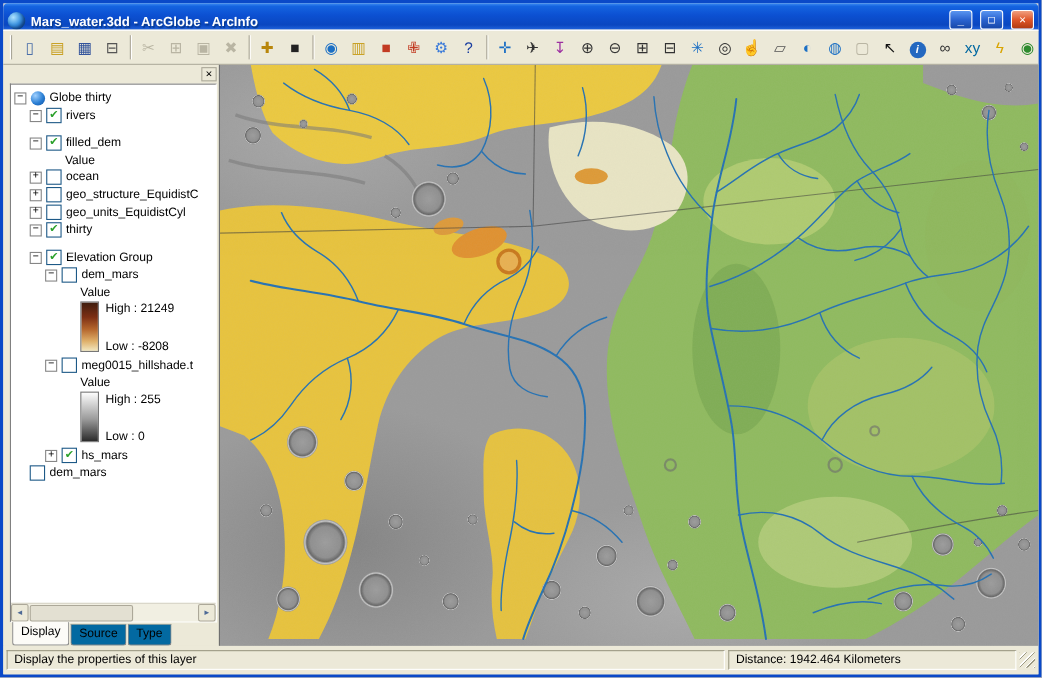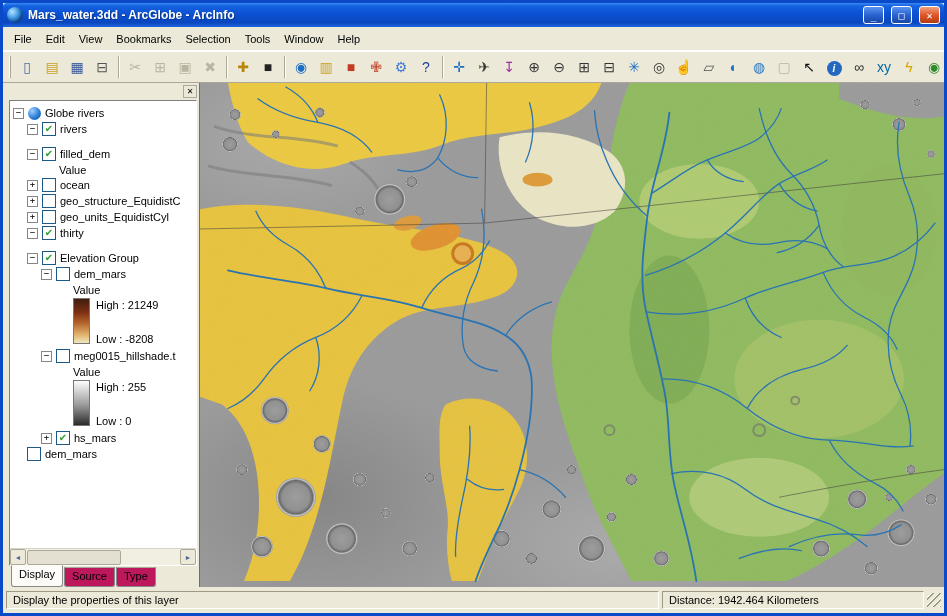--- a/index.html
+++ b/index.html
@@ -1,19 +1,19 @@
 <!DOCTYPE html>
 <html><head>
 <meta charset="utf-8">
 <style>
   html,body{margin:0;padding:0;background:#d4d0c8;}
   body{width:947px;height:616px;overflow:hidden;font-family:"Liberation Sans","DejaVu Sans",sans-serif;font-size:11px;color:#000;}
   .window{width:947px;height:616px;box-sizing:border-box;border:3px solid #0a49c8;display:flex;flex-direction:column;background:#ece9d8;}
   
-  .titlebar{height:24px;flex:none;display:flex;align-items:center;gap:5px;padding:0 4px;color:#fff;font-weight:bold;font-size:12px;border-radius:4px 4px 0 0;
+  .titlebar{height:24px;flex:none;display:flex;align-items:flex-end;gap:5px;padding:0 4px;color:#fff;font-weight:bold;font-size:12px;border-radius:4px 4px 0 0;
     background:linear-gradient(180deg,#3a8af2 0%,#1463e0 12%,#0c50d2 45%,#0a47c0 82%,#2064dd 100%);}
   .title-text{flex:1;white-space:nowrap;overflow:hidden;text-shadow:1px 1px 1px #083a8c;}
   .app-globe{width:16px;height:16px;border-radius:50%;flex:none;background:radial-gradient(circle at 32% 30%,#aee2ff 0%,#3b93e0 45%,#0b4ea0 100%);box-shadow:inset -2px -2px 3px rgba(0,30,90,.6);}
   .wbtn{width:21px;height:18px;flex:none;border:1px solid #fff;border-radius:3px;color:#fff;font-size:10px;line-height:15px;text-align:center;padding:0;margin-left:2px;
     background:linear-gradient(180deg,#5a95f0 0%,#2a63d0 50%,#1747a8 100%);font-family:"DejaVu Sans Mono",monospace;}
   .wbtn.close{background:linear-gradient(180deg,#f0a080 0%,#e0572a 50%,#b03a12 100%);}
   
   .menubar{height:23px;flex:none;display:flex;align-items:center;padding:0 4px;background:#ece9d8;border-bottom:1px solid #fff;}
   .mi{padding:3px 7px;cursor:default;}
   
@@ -45,21 +45,21 @@
   .ramp{width:15px;height:44px;flex:none;border:1px solid #777;}
   .ramp.filled{background:linear-gradient(180deg,#f4e23a 0%,#d9d84d 35%,#8db84e 70%,#3c8a3e 100%);}
   .ramp.dem{background:linear-gradient(180deg,#3f1d0e 0%,#7c2f14 30%,#b4652c 55%,#dfb06a 80%,#f2e7c0 100%);}
   .ramp.hill{background:linear-gradient(180deg,#fdfdfd 0%,#9a9a9a 55%,#2b2b2b 100%);}
   .ramp-labels{display:flex;flex-direction:column;justify-content:space-between;font-size:11px;padding:1px 0;}
   .hscroll{height:16px;flex:none;display:flex;background:#f1efe2;border-top:1px solid #d8d4c8;}
   .sb-btn{width:16px;height:16px;flex:none;background:#ece9d8;border:1px solid #aca899;border-radius:2px;font-size:7px;line-height:13px;text-align:center;padding:0;color:#4e6a96;}
   .sb-track{flex:1;position:relative;}
   .sb-thumb{position:absolute;left:1px;top:1px;width:92px;height:13px;background:#e3e0d2;border:1px solid #aca899;border-radius:2px;}
   .toc-tabs{height:21px;flex:none;display:flex;align-items:flex-end;padding-left:2px;background:#ece9d8;}
-  .tab{height:16px;padding:2px 7px 0;border:1px solid #888;border-top:1px solid #aca899;margin-right:1px;background:#be185d;border-radius:0 0 3px 3px;font-size:11px;cursor:default;}
+  .tab{height:16px;padding:2px 7px 0;border:1px solid #888;border-top:1px solid #aca899;margin-right:1px;background:#0369a1;border-radius:0 0 3px 3px;font-size:11px;cursor:default;}
   .tab.active{background:#fcfbf7;height:18px;border-top:1px solid #fcfbf7;margin-top:-1px;}
   
   .map{flex:1;min-width:0;position:relative;border-left:1px solid #6f6f6f;background:#9a9a9a;}
   .map svg{display:block;width:100%;height:100%;}
   
   .status{height:22px;flex:none;display:flex;gap:3px;align-items:center;padding:2px 3px;background:#ece9d8;}
   .panel{border:1px solid;border-color:#9d9a84 #fff #fff #9d9a84;height:18px;line-height:16px;padding:0 6px;box-sizing:border-box;white-space:nowrap;overflow:hidden;}
   .panel.msg{flex:1;}
   .panel.dist{width:262px;flex:none;}
   .size-grip{width:14px;height:14px;flex:none;background:repeating-linear-gradient(135deg,transparent 0 3px,#fff 3px 4px,#9d9a84 4px 5px);}
@@ -70,30 +70,20 @@
 <div class="window">
 
   <div class="titlebar">
     <span class="app-globe"></span>
     <span class="title-text">Mars_water.3dd - ArcGlobe - ArcInfo</span>
     <button class="wbtn">_</button>
     <button class="wbtn">□</button>
     <button class="wbtn close">✕</button>
   </div>
 
-  <div class="menubar">
-      <span class="mi">File</span>
-      <span class="mi">Edit</span>
-      <span class="mi">View</span>
-      <span class="mi">Bookmarks</span>
-      <span class="mi">Selection</span>
-      <span class="mi">Tools</span>
-      <span class="mi">Window</span>
-      <span class="mi">Help</span>
-    </div>
 
   <div class="toolbar">
       <span class="grip"></span>
       <button class="tb"><span style="color: rgb(74, 110, 169);">▯</span></button>
       <button class="tb"><span style="color: rgb(201, 162, 39);">▤</span></button>
       <button class="tb"><span style="color: rgb(52, 85, 156);">▦</span></button>
       <button class="tb"><span style="color: rgb(85, 85, 85);">⊟</span></button>
       <span class="tb-sep"></span>
       <button class="tb dis"><span>✂</span></button>
       <button class="tb dis"><span>⊞</span></button>
@@ -137,21 +127,21 @@
     <div class="toc">
       <div class="toc-head">
         <button class="toc-close">✕</button>
       </div>
       <div class="toc-body">
         <div class="tree">
 
           <div class="row">
             <span class="exp">−</span>
             <span class="globe-ico"></span>
-            <span class="lbl">Globe rivers</span>
+            <span class="lbl">Globe thirty</span>
           </div>
 
           <div class="row i1">
             <span class="exp">−</span>
             <span class="cb">✔</span>
             <span class="lbl">rivers</span>
           </div>
           <div class="spacer"></div>
 
           <div class="row i1">

